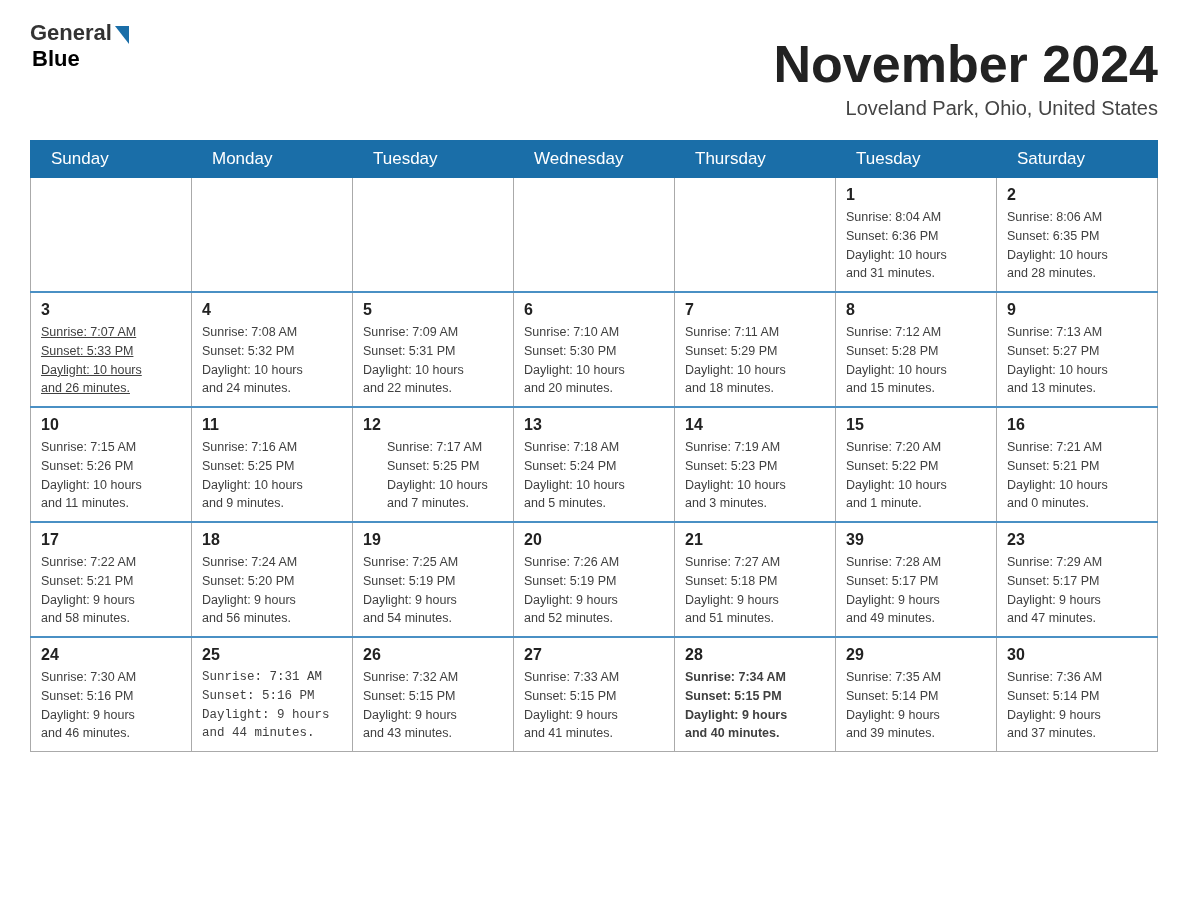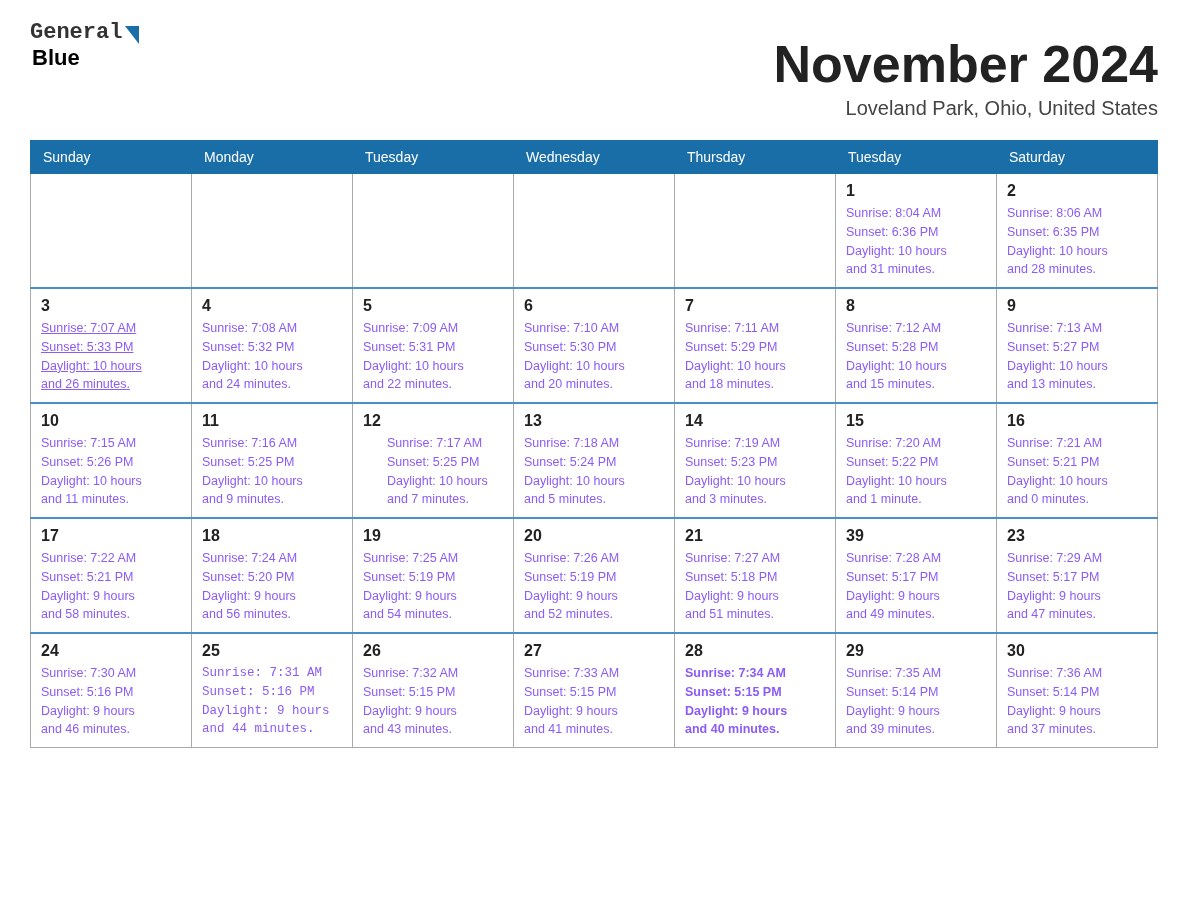--- a/index.html
+++ b/index.html
@@ -17,21 +17,20 @@
       margin-bottom: 20px;
     }
     .logo {
       display: flex;
       flex-direction: column;
       align-items: flex-start;
     }
     .logo-top {
       display: flex;
       align-items: center;
-      font-family: Liberation Mono, monospace;
     }
     .logo-general {
       font-size: 22px;
       font-weight: bold;
       color: #333;
     }
     .logo-arrow {
       width: 0;
       height: 0;
       border-left: 14px solid transparent;
@@ -62,23 +61,23 @@
       margin-top: 4px;
     }
     .calendar {
       width: 100%;
       border-collapse: collapse;
       border: 1px solid #999;
     }
     .calendar th {
       background-color: #1a6ea8;
       color: #ffffff;
-      padding: 8px 12px;
+      padding: 8px 20px;
       text-align: left;
-      font-size: 14px;
+      font-size: 17px;
       font-weight: normal;
       border: 1px solid #1a6ea8;
     }
     .calendar td {
       vertical-align: top;
       padding: 8px 10px;
       border: 1px solid #aaa;
       width: 14.28%;
       min-height: 110px;
       font-size: 13px;
@@ -87,21 +86,21 @@
     }
     .day-number {
       font-size: 16px;
       font-weight: bold;
       color: #222;
       display: block;
       margin-bottom: 4px;
     }
     .day-info {
       font-size: 12.5px;
-      color: #8b5cf6;
+      color: #404040;
       line-height: 1.5;
     }
     .empty-cell {
       background: #f9f9f9;
     }
     tr:not(:last-child) td {
       border-bottom: 2px solid #4a90c4;
     }
   </style>
 </head>

